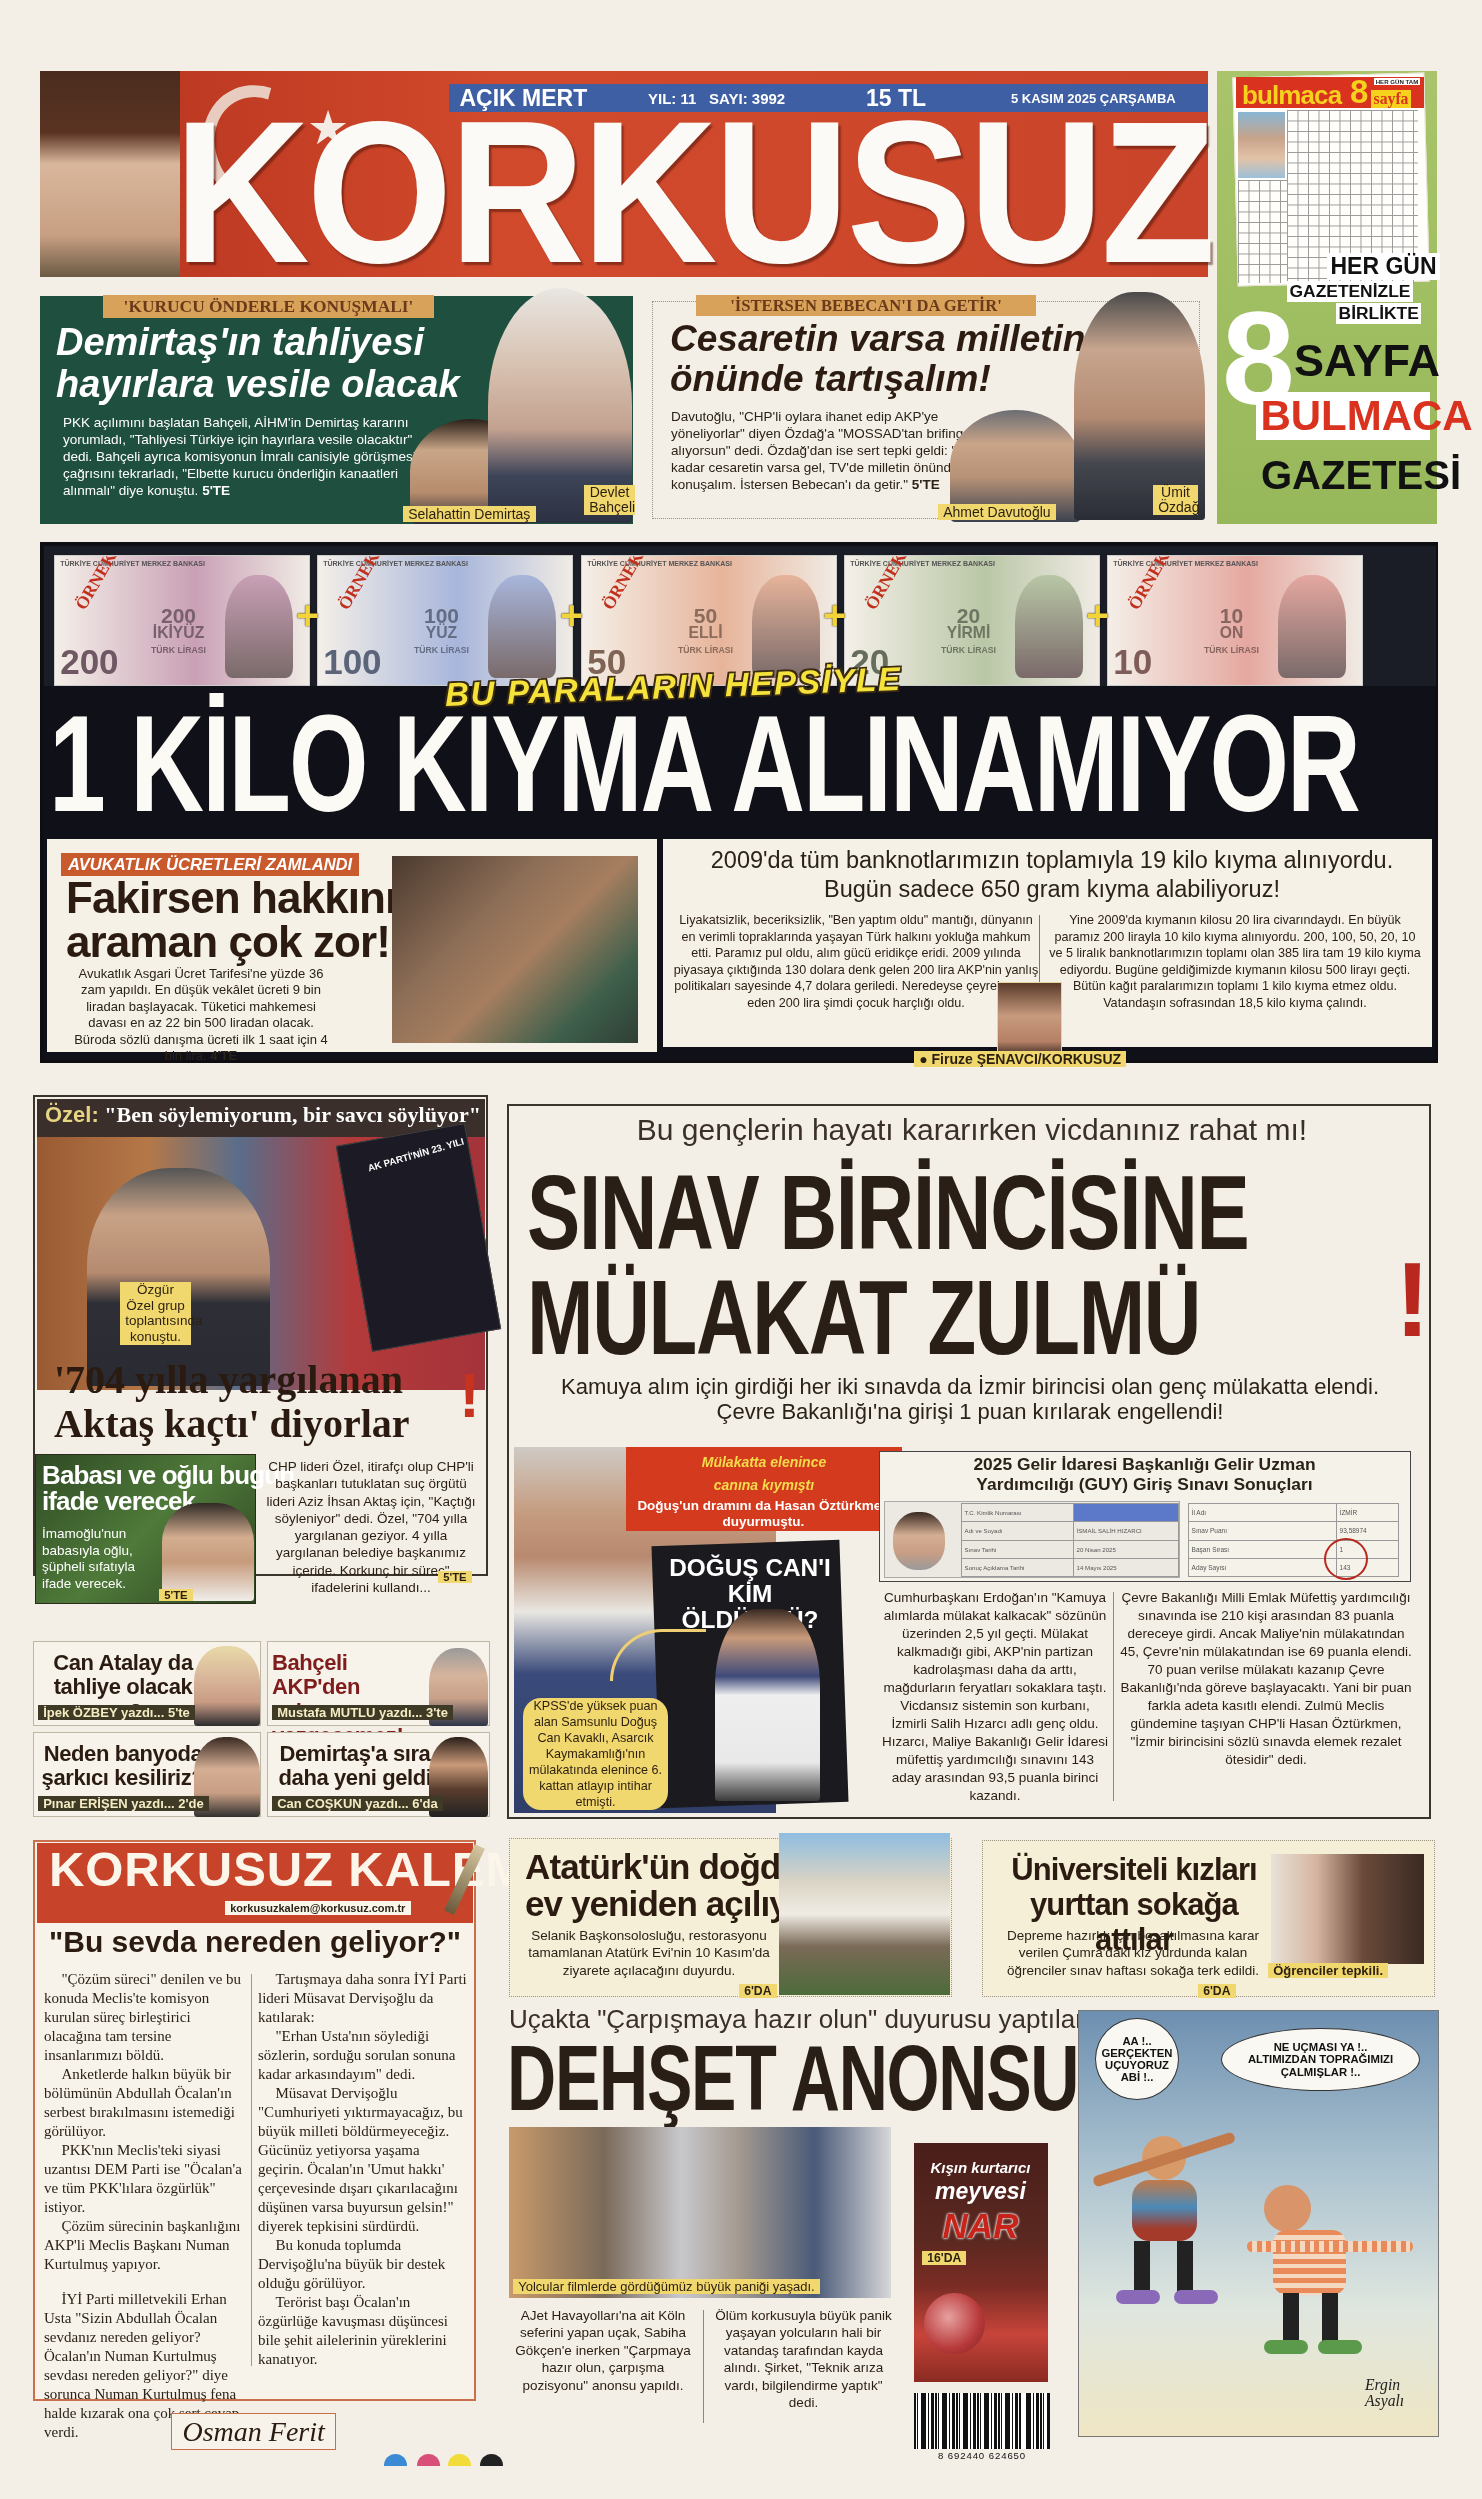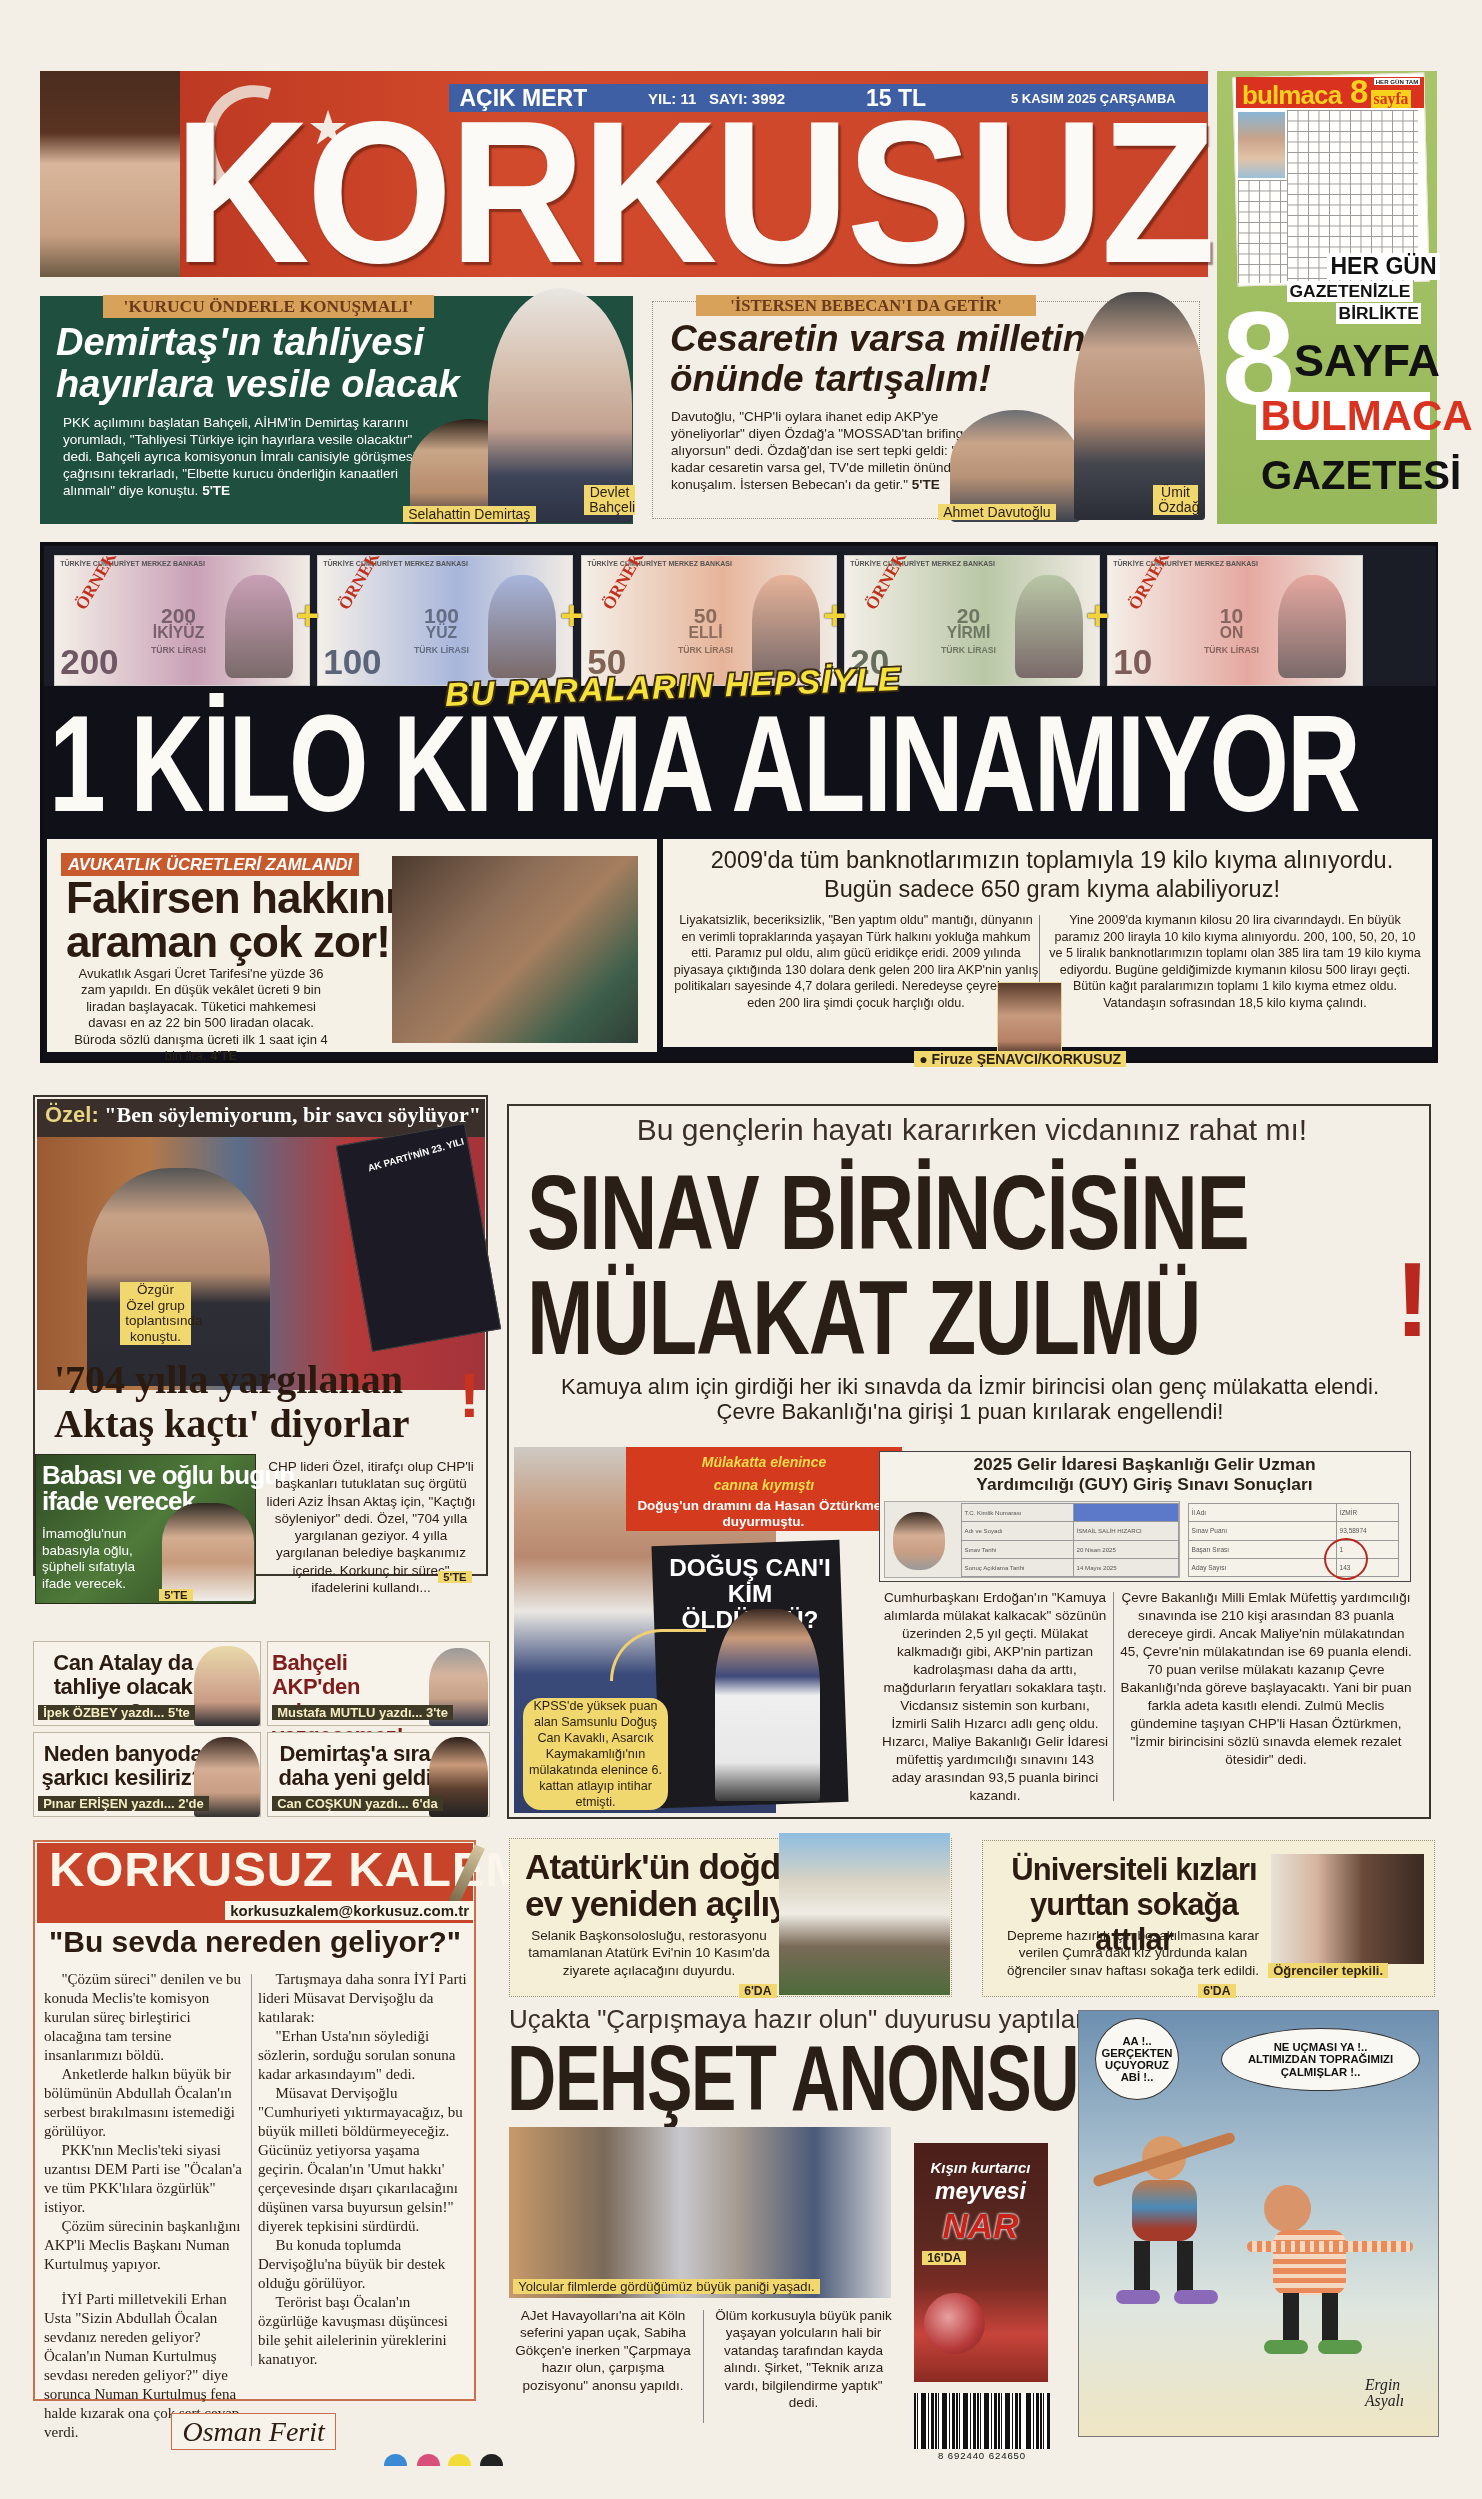--- a/index.html
+++ b/index.html
@@ -332,21 +332,21 @@
 <div class="abs" style="left:1324px;top:1538px;width:44px;height:42px;border:2.2px solid #b8281e;border-radius:50%;"></div>
 
 <div class="abs col-text" style="left:881px;top:1589px;width:228px;font-size:13.5px;line-height:18px;">Cumhurbaşkanı Erdoğan'ın "Kamuya alımlarda mülakat kalkacak" sözünün üzerinden 2,5 yıl geçti. Mülakat kalkmadığı gibi, AKP'nin partizan kadrolaşması daha da arttı, mağdurların feryatları sokaklara taştı. Vicdansız sistemin son kurbanı, İzmirli Salih Hızarcı adlı genç oldu. Hızarcı, Maliye Bakanlığı Gelir İdaresi müfettiş yardımcılığı sınavını 143 aday arasından 93,5 puanla birinci kazandı.</div>
 <div class="abs" style="left:1113px;top:1592px;width:0.9px;height:209px;background:#888;"></div>
 <div class="abs col-text" style="left:1118px;top:1589px;width:296px;font-size:13.5px;line-height:18px;">Çevre Bakanlığı Milli Emlak Müfettiş yardımcılığı sınavında ise 210 kişi arasından 83 puanla dereceye girdi. Ancak Maliye'nin mülakatından 45, Çevre'nin mülakatından ise 69 puanla elendi. 70 puan verilse mülakatı kazanıp Çevre Bakanlığı'nda göreve başlayacaktı. Yani bir puan farkla adeta kasıtlı elendi. Zulmü Meclis gündemine taşıyan CHP'li Hasan Öztürkmen, "İzmir birincisini sözlü sınavda elemek rezalet ötesidir" dedi.</div>
 
 <div class="abs" id="kalem-box"></div>
 <div class="abs" id="kalem-band"></div>
 <div class="abs" style="left:49px;top:1841px;font-size:49px;font-weight:900;color:#fbf5ea;letter-spacing:0.9px;white-space:nowrap;">KORKUSUZ KALEM</div>
 <div class="abs" style="left:459px;top:1843px;width:10.5px;height:73px;background:linear-gradient(180deg,#d4c6a0,#6b5a3a);transform:rotate(25deg);"></div>
-<div class="abs" style="left:225px;top:1901px;background:#fbf5ea;color:#2b2218;font-size:15px;font-weight:bold;padding:0.9px 5.2px;">korkusuzkalem@korkusuz.com.tr</div>
+<div class="abs" style="left:225px;top:1901px;background:#fbf5ea;color:#2b2218;font-size:11px;font-weight:bold;padding:0.9px 5.2px;">korkusuzkalem@korkusuz.com.tr</div>
 <div class="abs" style="left:49px;top:1925px;width:412px;text-align:center;font-size:30px;font-weight:bold;color:#2b1b10;">"Bu sevda nereden geliyor?"</div>
 <div class="abs serif" style="left:44px;top:1970px;width:199px;font-size:15px;line-height:19px;color:#2b2218;">
   <p style="text-indent:17.4px;">"Çözüm süreci" denilen ve bu konuda Meclis'te komisyon kurulan süreç birleştirici olacağına tam tersine insanlarımızı böldü.</p>
   <p style="text-indent:17.4px;">Anketlerde halkın büyük bir bölümünün Abdullah Öcalan'ın serbest bırakılmasını istemediği görülüyor.</p>
   <p style="text-indent:17.4px;">PKK'nın Meclis'teki siyasi uzantısı DEM Parti ise "Öcalan'a ve tüm PKK'lılara özgürlük" istiyor.</p>
   <p style="text-indent:17.4px;">Çözüm sürecinin başkanlığını AKP'li Meclis Başkanı Numan Kurtulmuş yapıyor.</p>
   <p style="text-indent:17.4px;margin-top:16px;">İYİ Parti milletvekili Erhan Usta "Sizin Abdullah Öcalan sevdanız nereden geliyor? Öcalan'ın Numan Kurtulmuş sevdası nereden geliyor?" diye sorunca Numan Kurtulmuş fena halde kızarak ona çok sert cevap verdi.</p>
 </div>
 <div class="abs" style="left:251px;top:1974px;width:0.9px;height:392px;background:#999;"></div>
 <div class="abs serif" style="left:258px;top:1970px;width:209px;font-size:15px;line-height:19px;color:#2b2218;">

